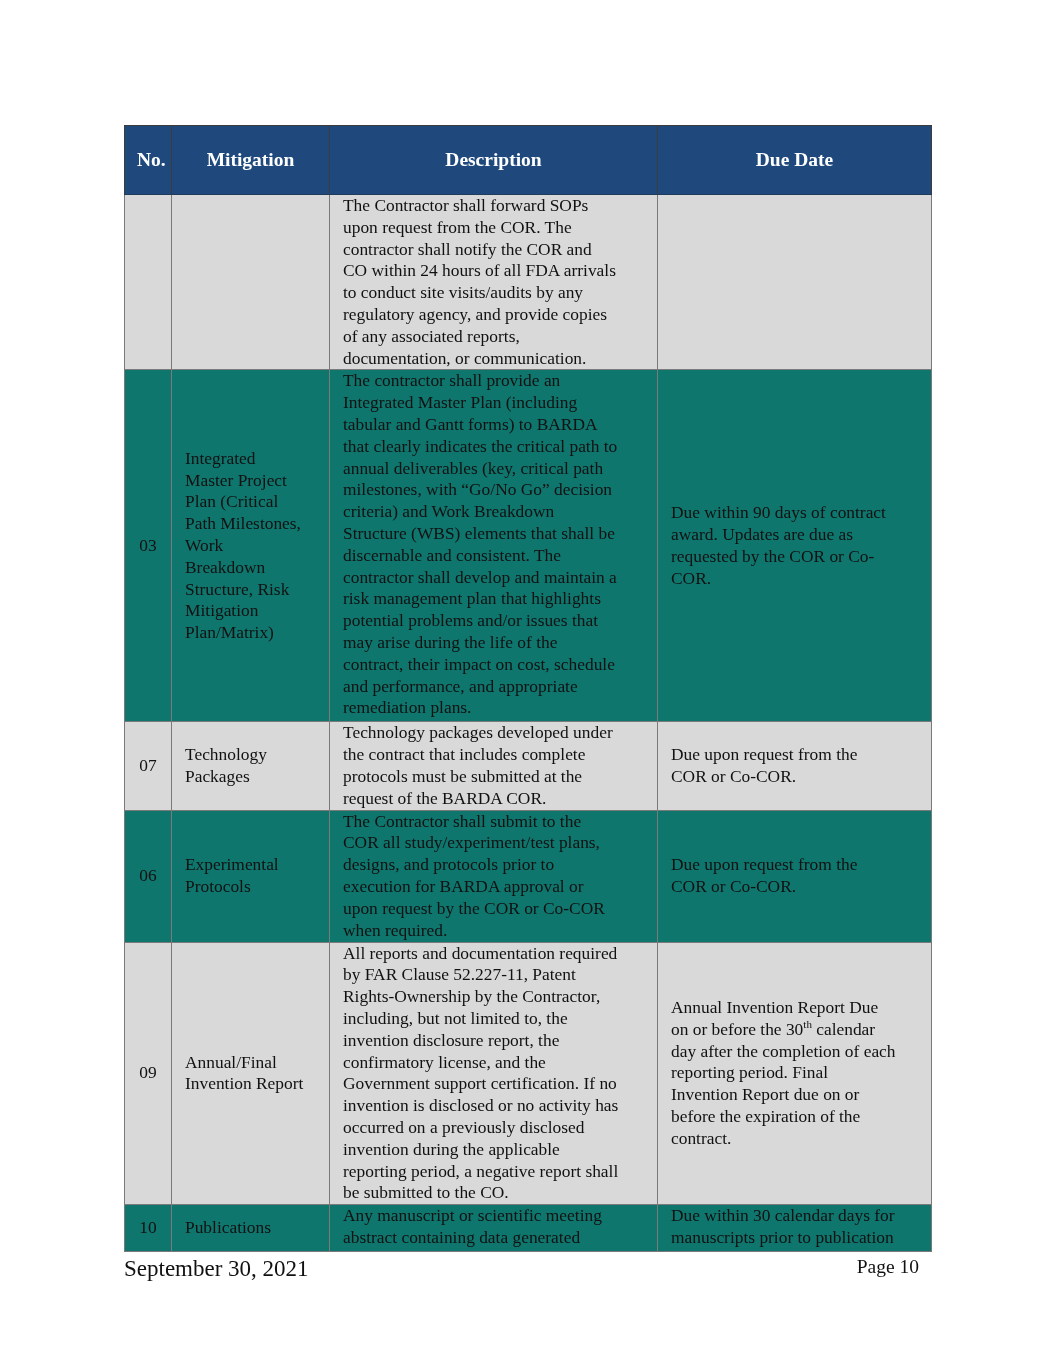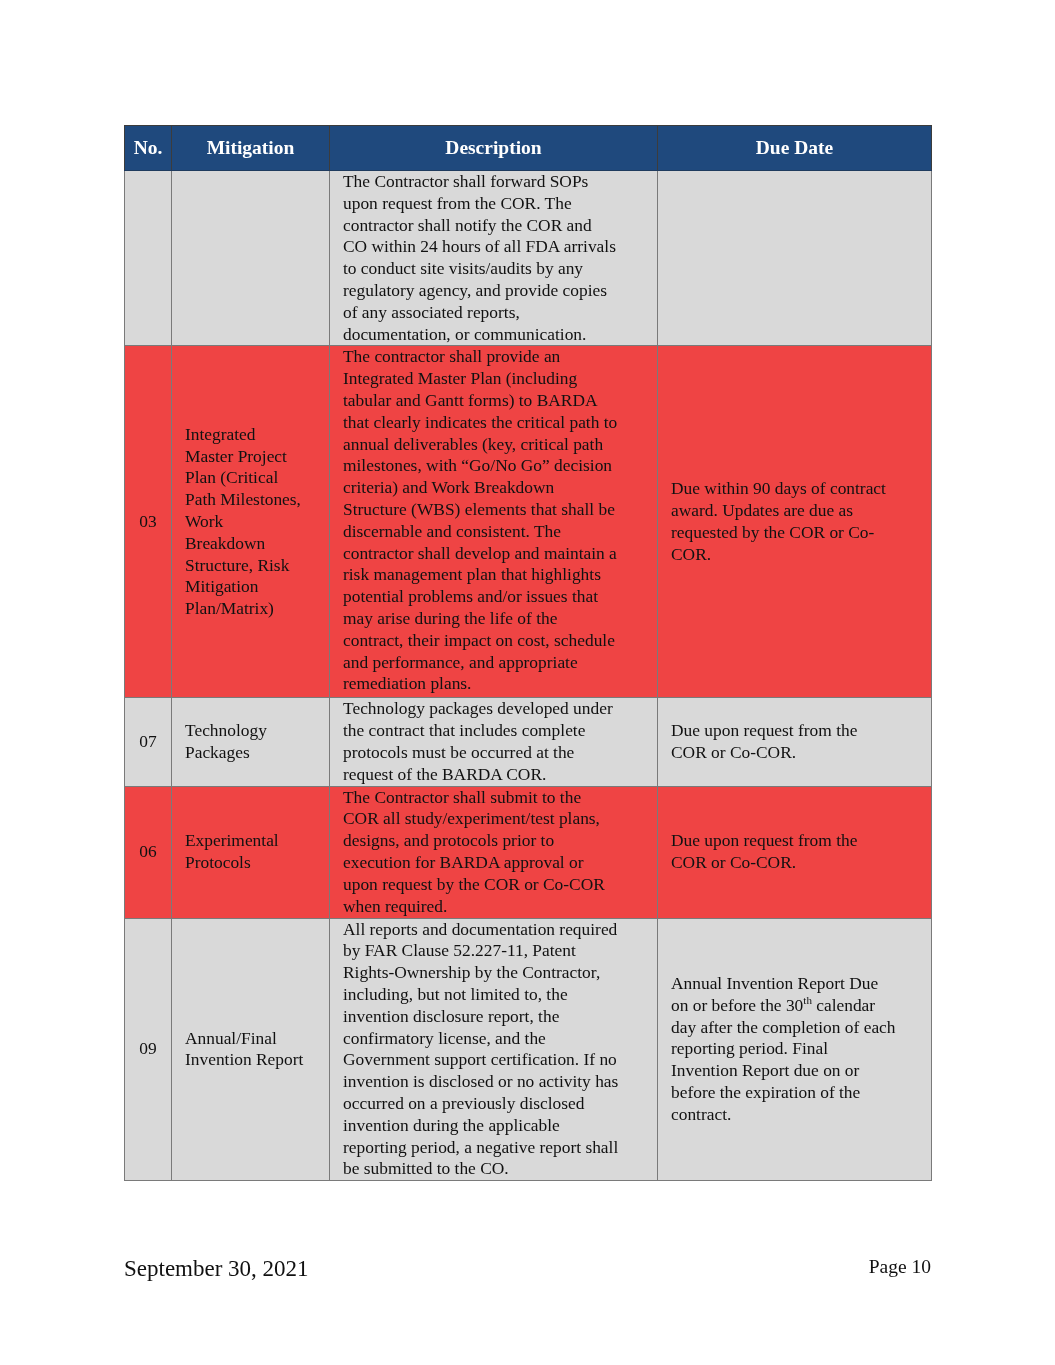--- a/index.html
+++ b/index.html
@@ -28,21 +28,21 @@
     .page-table col.c-no { width: 47px; }
     .page-table col.c-del { width: 158px; }
     .page-table col.c-desc { width: 328px; }
     .page-table col.c-due { width: 274px; }
     .page-table th {
       background: #1f497d;
       color: #ffffff;
       font-weight: bold;
       font-size: 19.5px;
       height: 44px;
-      padding: 0;
+      padding: 12px;
       text-align: center;
       vertical-align: middle;
       border: 1px solid #3c3c3c;
       border-bottom: 1px solid #1f3b5e;
     }
     .page-table td {
       border: 1px solid #7a7a7a;
       vertical-align: middle;
       padding: 0 12px 0 13px;
       text-align: left;
@@ -52,33 +52,33 @@
       vertical-align: top;
     }
     .page-table td.no {
       text-align: center;
       padding: 0;
     }
     .page-table tr.shaded td {
       background: #d9d9d9;
     }
     .page-table tr.plain td {
-      background: #ef4444;
+      background: #0f766e;
     }
     .cell-text { white-space: pre-line; }
     sup { font-size: 11px; line-height: 0; vertical-align: super; }
     .footer-left {
       position: absolute;
       left: 124px;
       top: 1256px;
       font-size: 23px;
     }
     .footer-right {
       position: absolute;
-      right: 124px;
+      right: 136px;
       top: 1256px;
       font-size: 19.5px;
       margin-left: 20px;
     }
     .row-r5 { height: 128px; }
     .row-r6 { height: 352px; }
     .row-r7 { height: 88px; }
     .row-r8 { height: 132px; }
     .row-r9 { height: 262px; }
     .row-r10 { height: 47px; }
@@ -148,21 +148,21 @@
 award. Updates are due as
 requested by the COR or Co-
 COR.</td>
     </tr>
     <tr class="shaded row-r7">
       <td class="no">07</td>
       <td class="cell-text">Technology
 Packages</td>
       <td class="desc cell-text">Technology packages developed under
 the contract that includes complete
-protocols must be occurred at the
+protocols must be submitted at the
 request of the BARDA COR.</td>
       <td class="cell-text">Due upon request from the
 COR or Co-COR.</td>
     </tr>
     <tr class="plain row-r8">
       <td class="no">06</td>
       <td class="cell-text">Experimental
 Protocols</td>
       <td class="desc cell-text">The Contractor shall submit to the
 COR all study/experiment/test plans,
@@ -190,17 +190,25 @@
 reporting period, a negative report shall
 be submitted to the CO.</td>
       <td class="cell-text"><span>Annual Invention Report Due
 on or before the 30</span><sup>th</sup><span> calendar
 day after the completion of each
 reporting period. Final
 Invention Report due on or
 before the expiration of the
 contract.</span></td>
     </tr>
+    <tr class="plain row-r10">
+      <td class="no">10</td>
+      <td class="cell-text">Publications</td>
+      <td class="desc cell-text">Any manuscript or scientific meeting
+abstract containing data generated</td>
+      <td class="due cell-text">Due within 30 calendar days for
+manuscripts prior to publication</td>
+    </tr>
   </tbody>
 </table>
 
 <div class="footer-left">September 30, 2021</div>
 <div class="footer-right">Page 10</div>
 
 </body></html>

